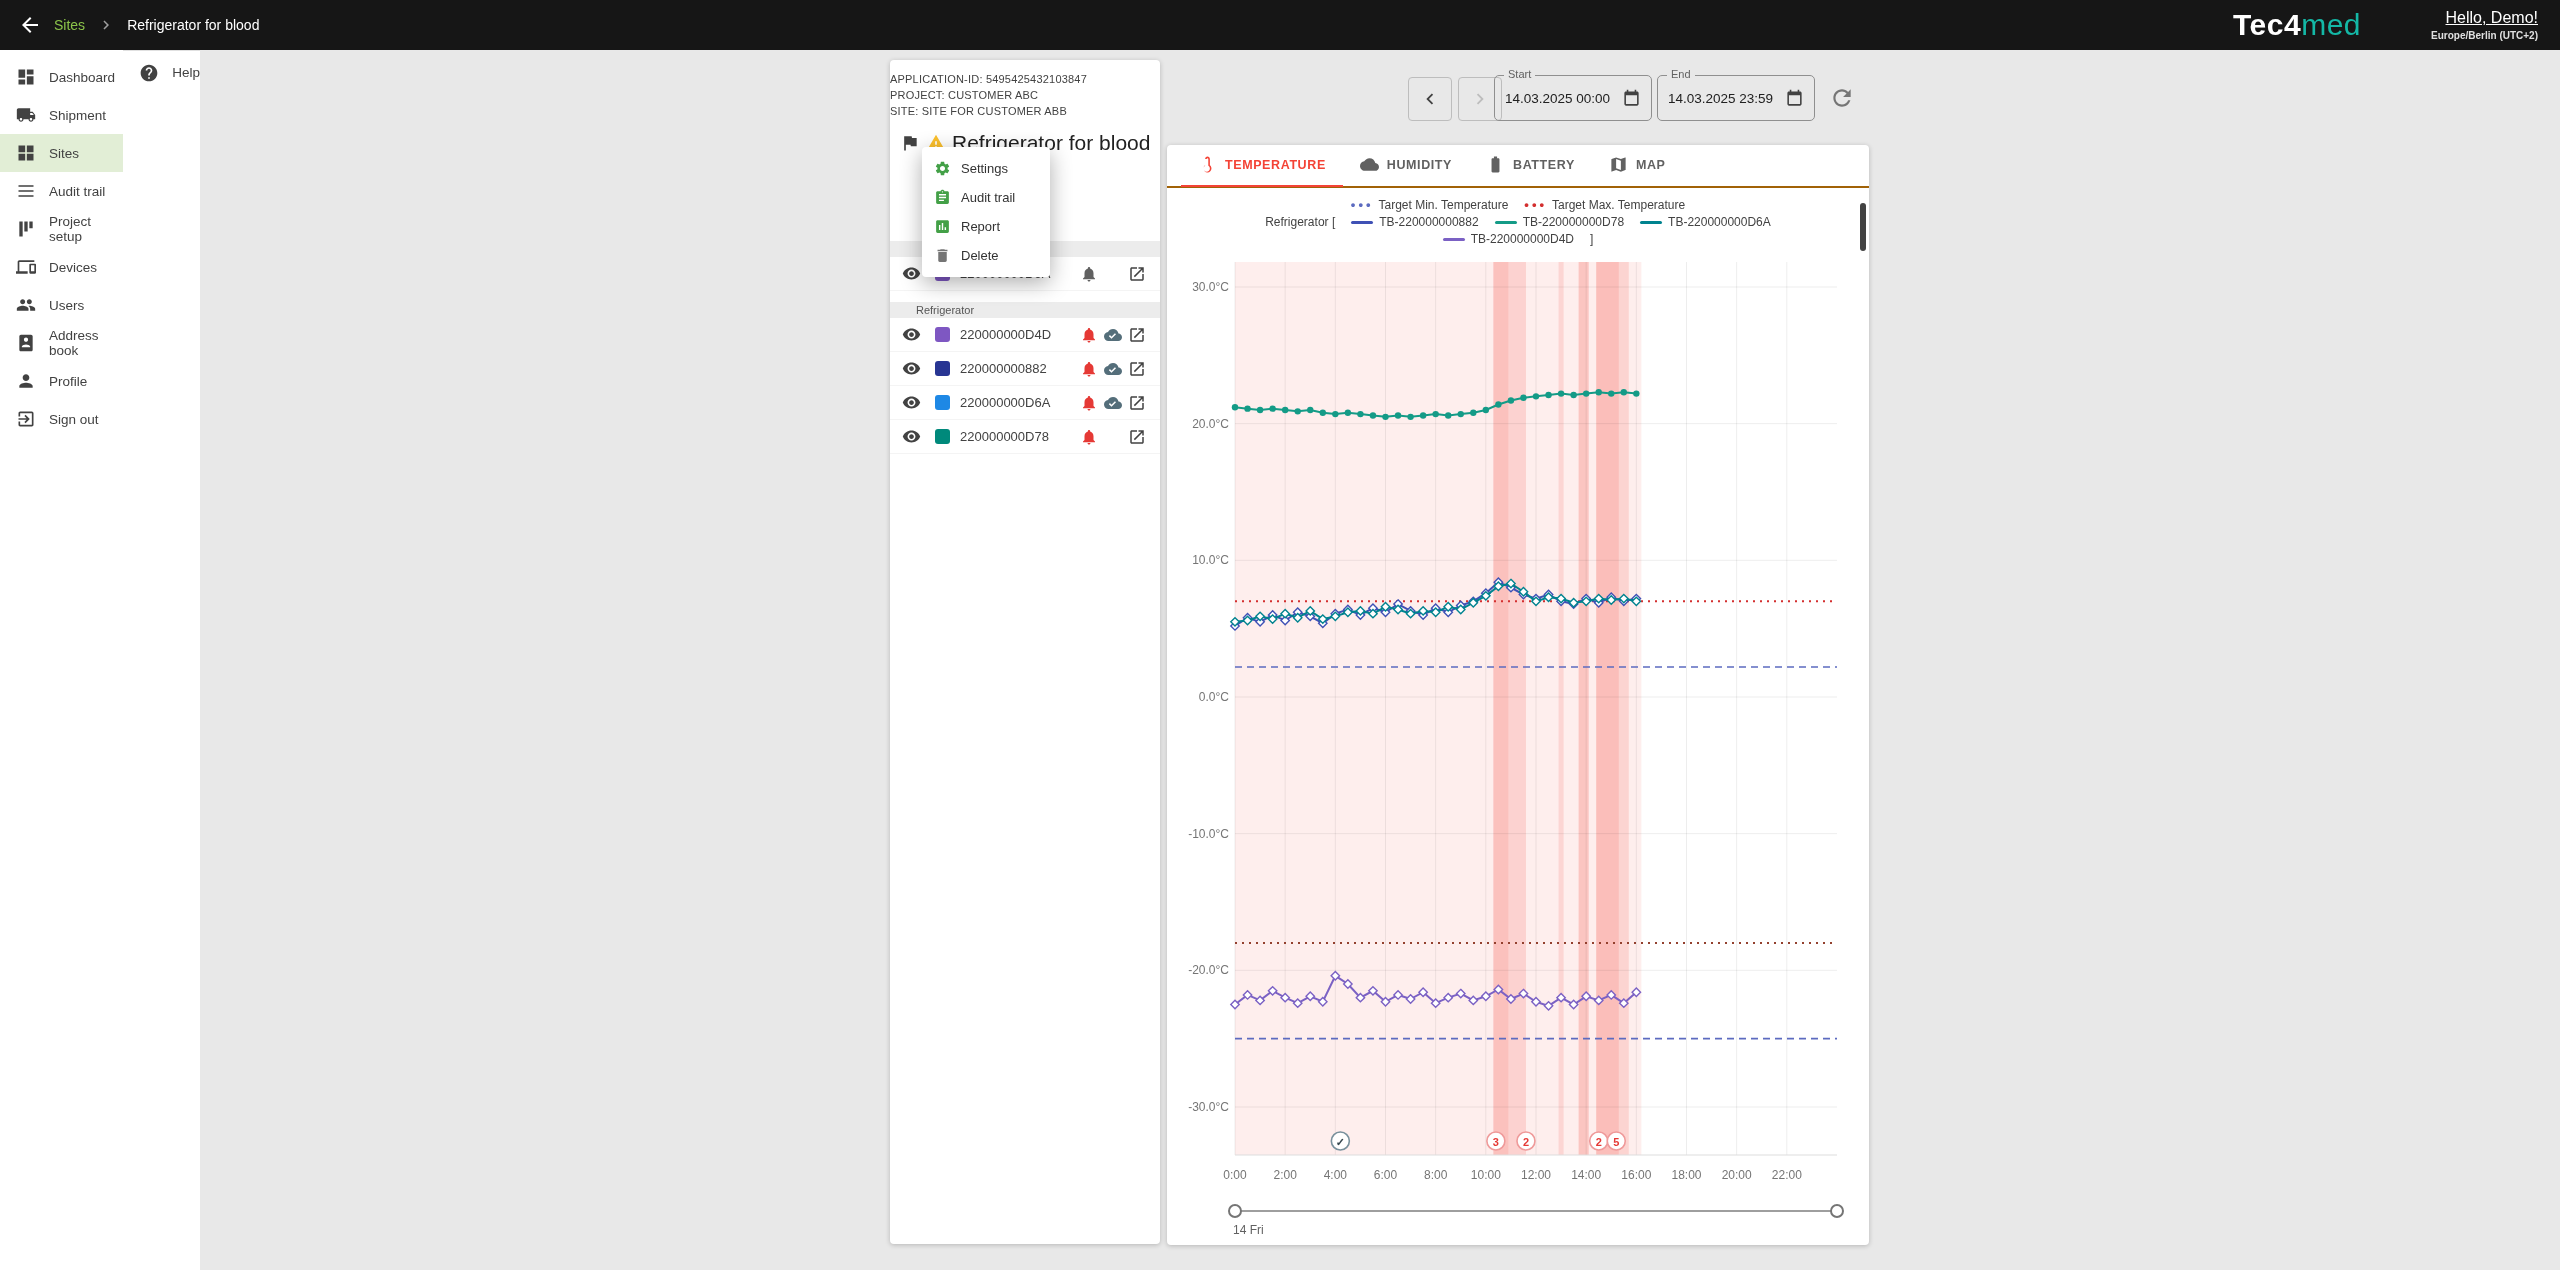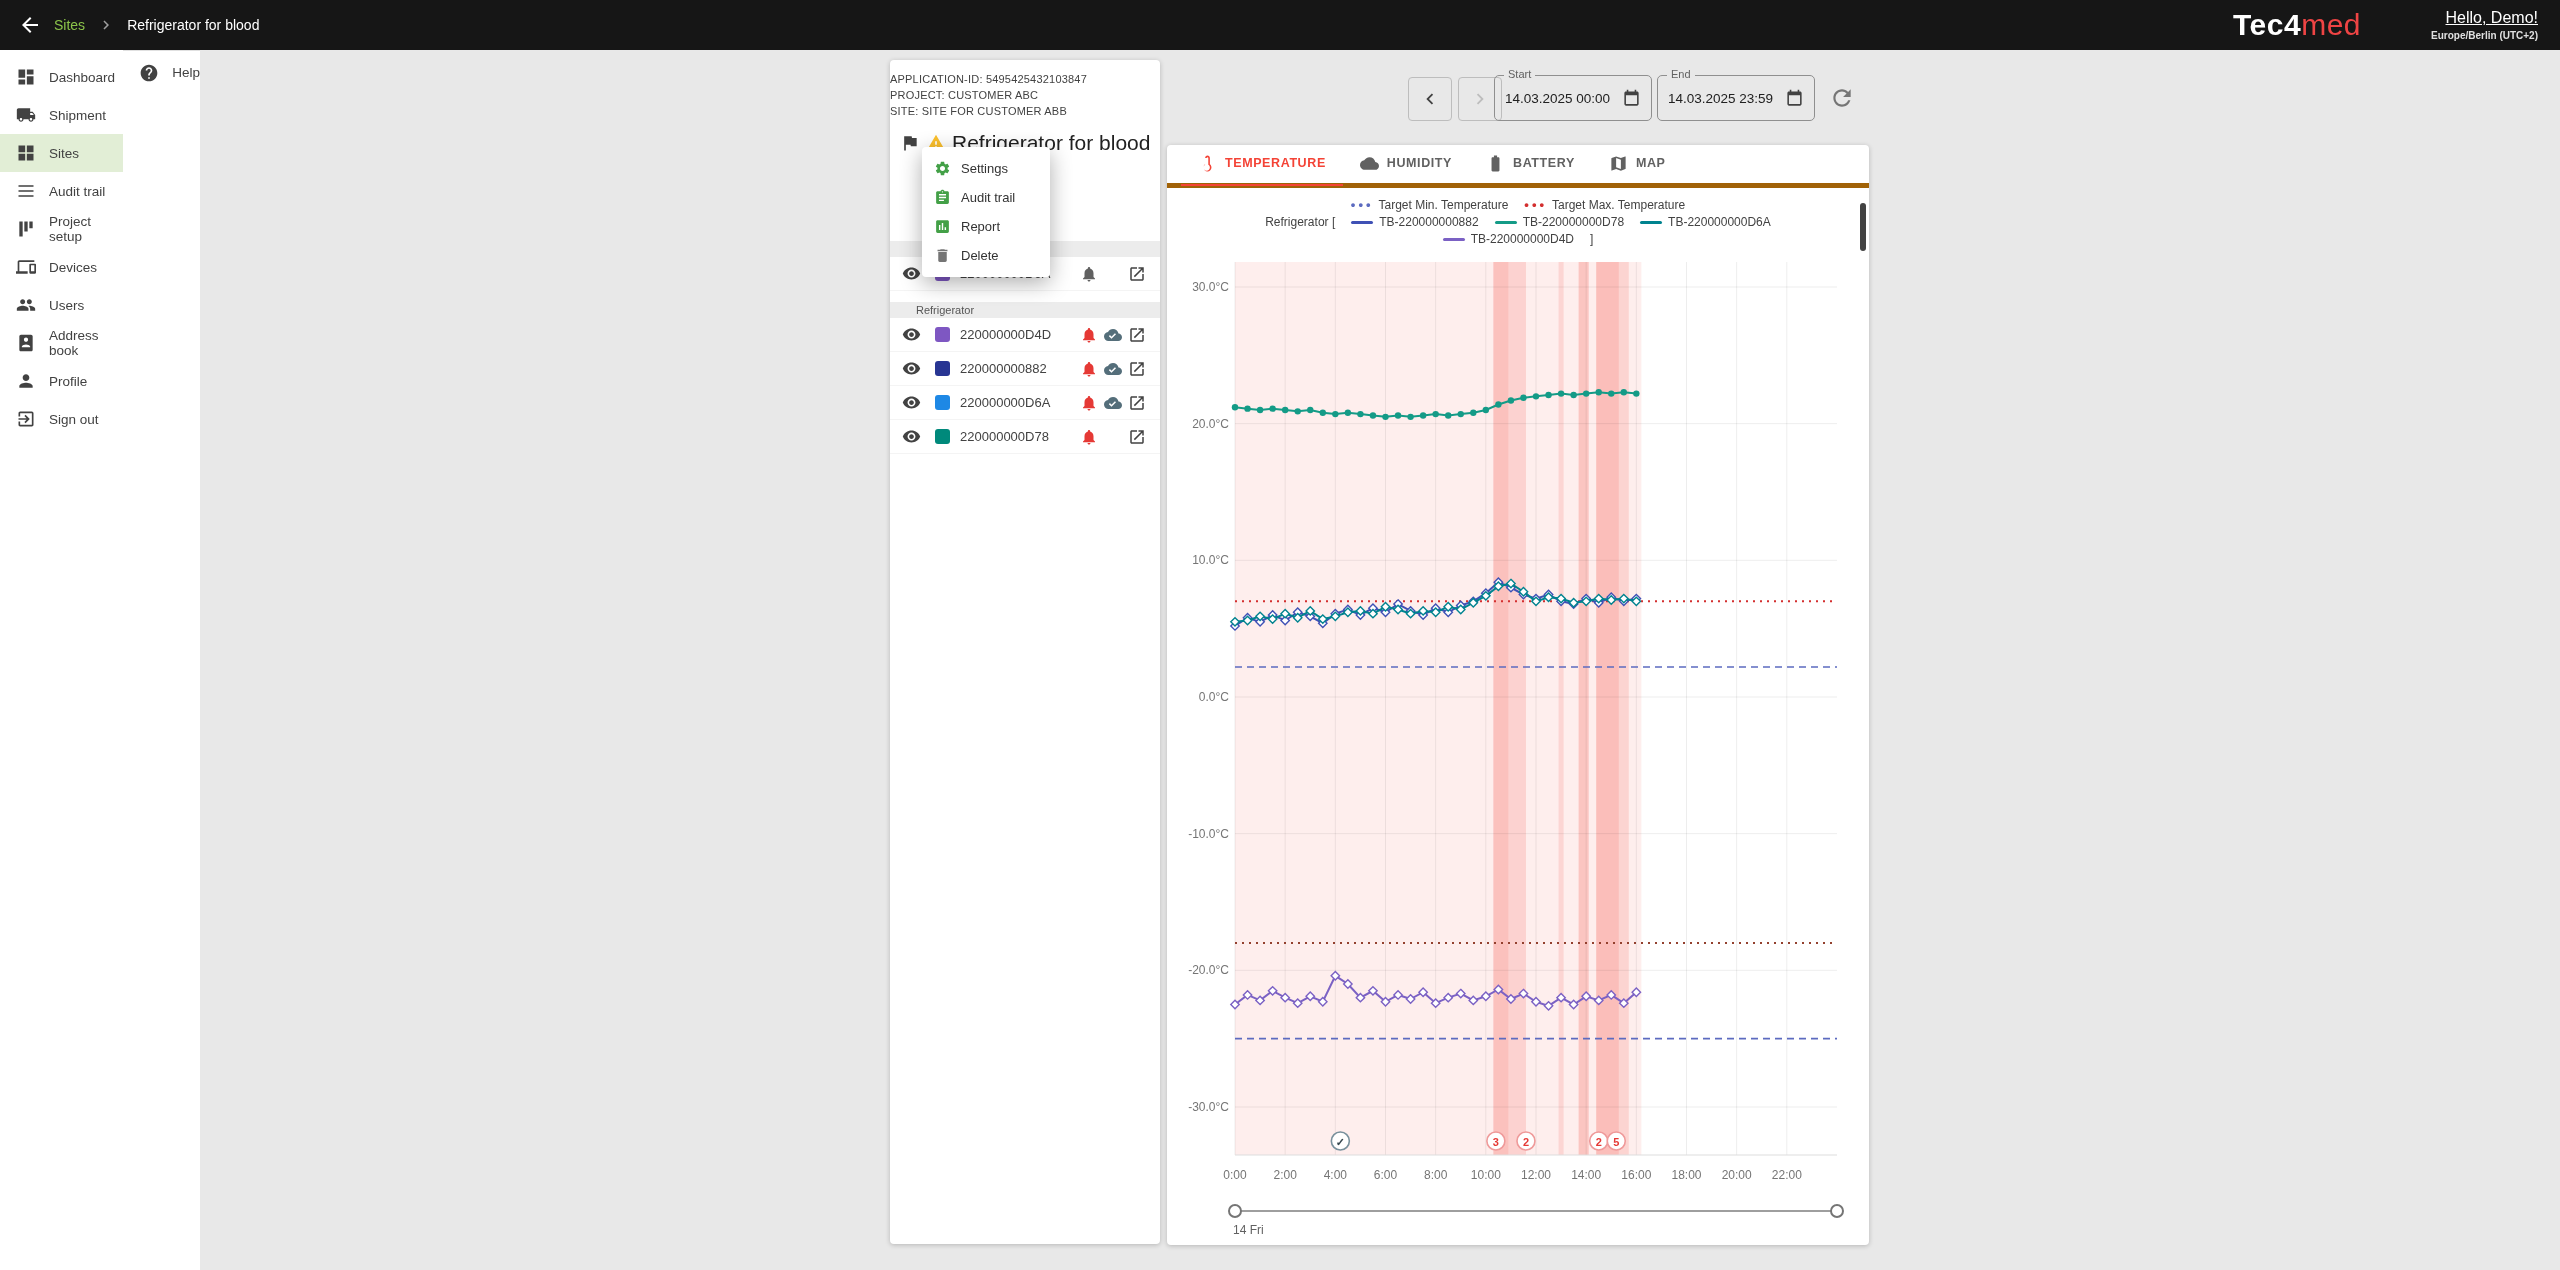--- a/index.html
+++ b/index.html
@@ -12,21 +12,21 @@
           display:flex;align-items:center;padding:0 18px;z-index:30}
   .tb-left{display:flex;align-items:center;gap:12px}
   .tb-back{width:24px;height:24px;color:#fff;cursor:pointer}
   .tb-back svg{width:24px;height:24px}
   .tb-sites{color:#8bc34a;font-size:14px;cursor:pointer}
   .tb-sep{color:#9e9e9e;width:18px;height:18px}
   .tb-sep svg{width:18px;height:18px}
   .tb-current{font-size:14px;color:#fff}
   .tb-right{margin-left:auto;display:flex;align-items:center;gap:70px;padding-right:4px}
   .logo{font-size:30px;font-weight:bold;letter-spacing:0.5px}
-  .logo .logo-green{color:#ef4444;font-weight:normal}
+  .logo .logo-green{color:#14b8a6;font-weight:normal}
   .user-block{text-align:right;line-height:1.3}
   .greeting{font-size:16px;text-decoration:underline}
   .tz{font-size:10px;color:#e0e0e0;font-weight:bold}
 
   
   #sidebar{position:absolute;left:0;top:50px;bottom:0;width:200px;background:#fff;display:flex;flex-direction:row;z-index:10}
   #sidebar nav{flex:1;padding-top:8px}
   .side-item{display:flex;align-items:center;gap:13px;height:38px;padding:0 0 0 16px;font-size:13.5px;color:#424242;cursor:pointer}
   .side-item.selected{background:#e2eed6}
   .side-icon{color:#424242;display:flex}
@@ -80,21 +80,21 @@
   .df-label{position:absolute;top:-8px;left:9px;font-size:11px;color:#616161;background:#e8e8e8;padding:0 4px}
   .df-value{flex:1}
   .df-cal{display:flex;color:#424242;cursor:pointer}
   .df-cal svg{width:19px;height:19px}
   #start-field{left:1494px;top:75px}
   #end-field{left:1657px;top:75px}
   #refresh-btn{position:absolute;left:1829px;top:83px;width:30px;height:30px;color:#757575;cursor:pointer;background:transparent;border:none}
   #refresh-btn svg{width:26px;height:26px}
 
   
-  .tabs{display:flex;align-items:center;height:43px;border-bottom:5px solid #a16207;padding-left:14px}
+  .tabs{display:flex;align-items:center;height:43px;border-bottom:2px solid #a16207;padding-left:14px}
   .tab{display:flex;align-items:center;gap:8px;height:43px;padding:0 17px;font-size:12.5px;letter-spacing:0.6px;
        color:#616161;font-weight:bold;cursor:pointer;border-bottom:2px solid transparent}
   .tab.active{color:#f44336;border-bottom-color:#f44336}
   .tab svg{width:19px;height:19px}
 
   .legend{padding-top:9px;font-size:12px;color:#424242}
   .leg-line{display:flex;justify-content:center;align-items:center;gap:16px;margin-bottom:3px}
   .leg-item{display:flex;align-items:center;white-space:nowrap}
   .dots{letter-spacing:3px;font-weight:bold;font-size:13px;margin-right:5px}
   .swatch{display:inline-block;width:22px;height:3px;border-radius:2px;margin-right:6px}

